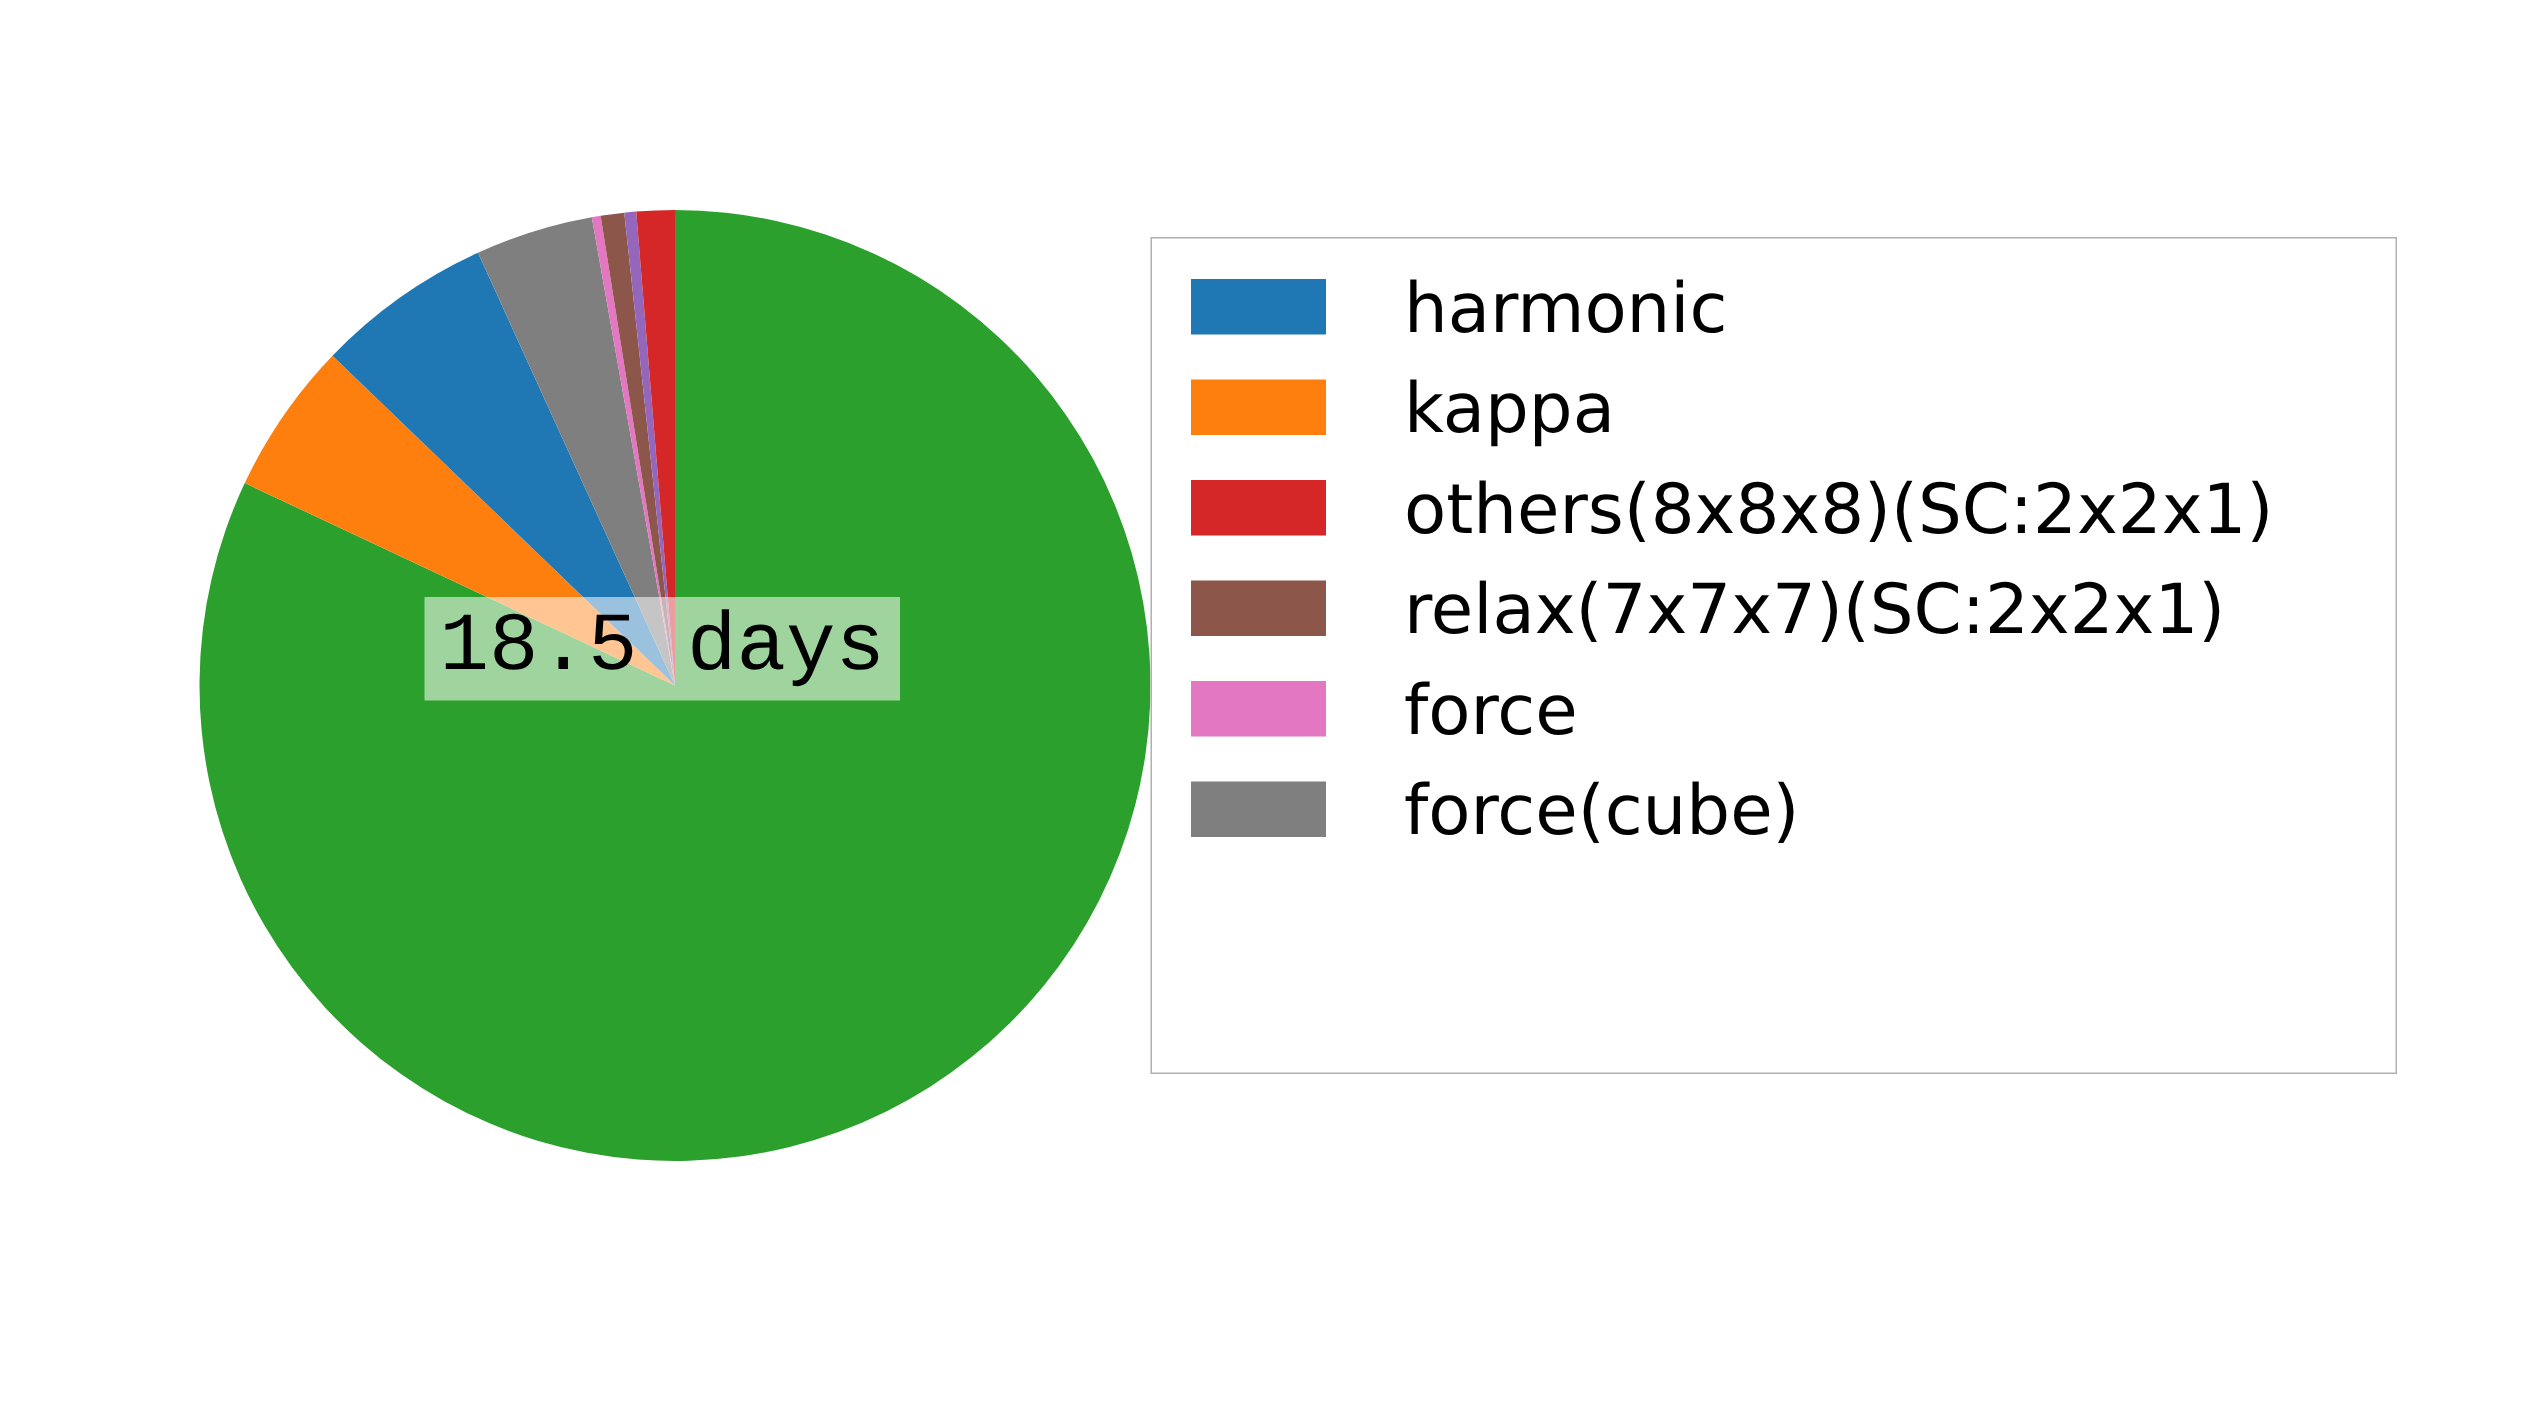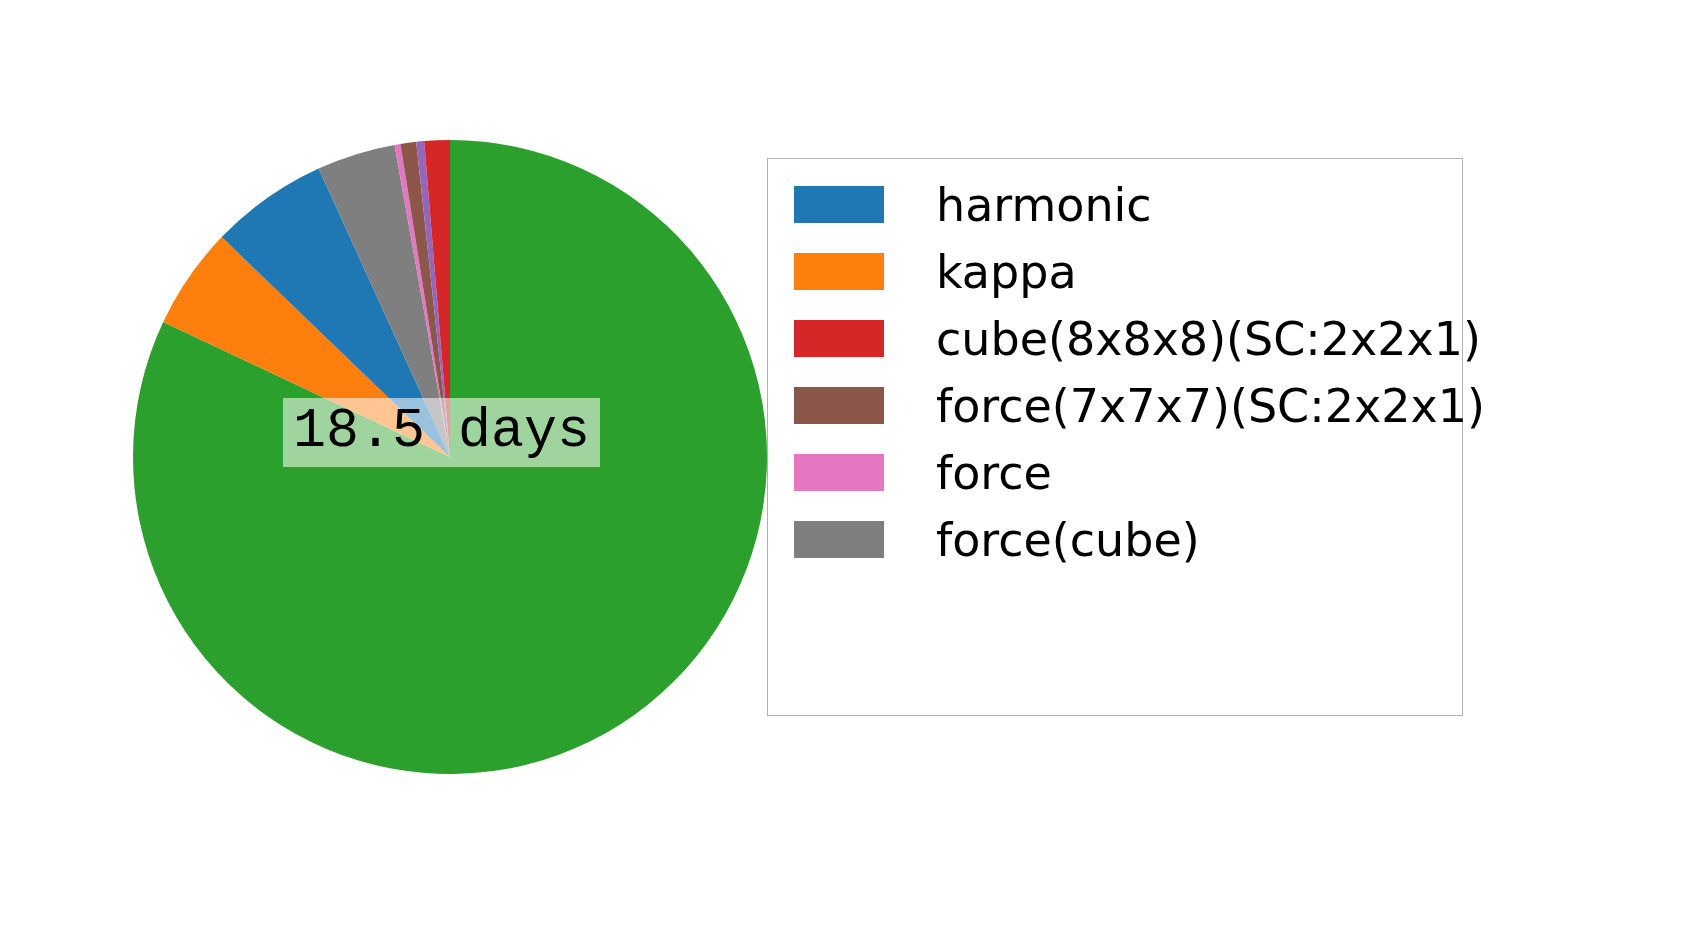--- a/index.html
+++ b/index.html
@@ -42,21 +42,21 @@
     line-height: 1.0;
     white-space: nowrap;
     font-family: Liberation Mono, monospace;
   }
 
   
   #legend {
     position: absolute;
     left: 767px;
     top: 158px;
-    width: 696px;
+    width: 831px;
     height: 558px;
     border: 1.5px solid #b0b0b0;
     background: rgba(255,255,255,0.8);
     box-sizing: border-box;
   }
   #legend-list {
     position: absolute;
     left: 0;
     top: 0;
     width: 100%;
@@ -107,25 +107,25 @@
         <div class="legend-row">
           <span class="legend-swatch" style="background: rgb(31, 119, 180);"></span>
           <span class="legend-label">harmonic</span>
         </div>
         <div class="legend-row">
           <span class="legend-swatch" style="background: rgb(255, 127, 14);"></span>
           <span class="legend-label">kappa</span>
         </div>
         <div class="legend-row">
           <span class="legend-swatch" style="background: rgb(214, 39, 40);"></span>
-          <span class="legend-label">cube(8x8x8)(SC:2x2x1)</span>
+          <span class="legend-label">others(8x8x8)(SC:2x2x1)</span>
         </div>
         <div class="legend-row">
           <span class="legend-swatch" style="background: rgb(140, 86, 75);"></span>
-          <span class="legend-label">force(7x7x7)(SC:2x2x1)</span>
+          <span class="legend-label">relax(7x7x7)(SC:2x2x1)</span>
         </div>
         <div class="legend-row">
           <span class="legend-swatch" style="background: rgb(227, 119, 194);"></span>
           <span class="legend-label">force</span>
         </div>
         <div class="legend-row">
           <span class="legend-swatch" style="background: rgb(127, 127, 127);"></span>
           <span class="legend-label">force(cube)</span>
         </div>
       </div>

